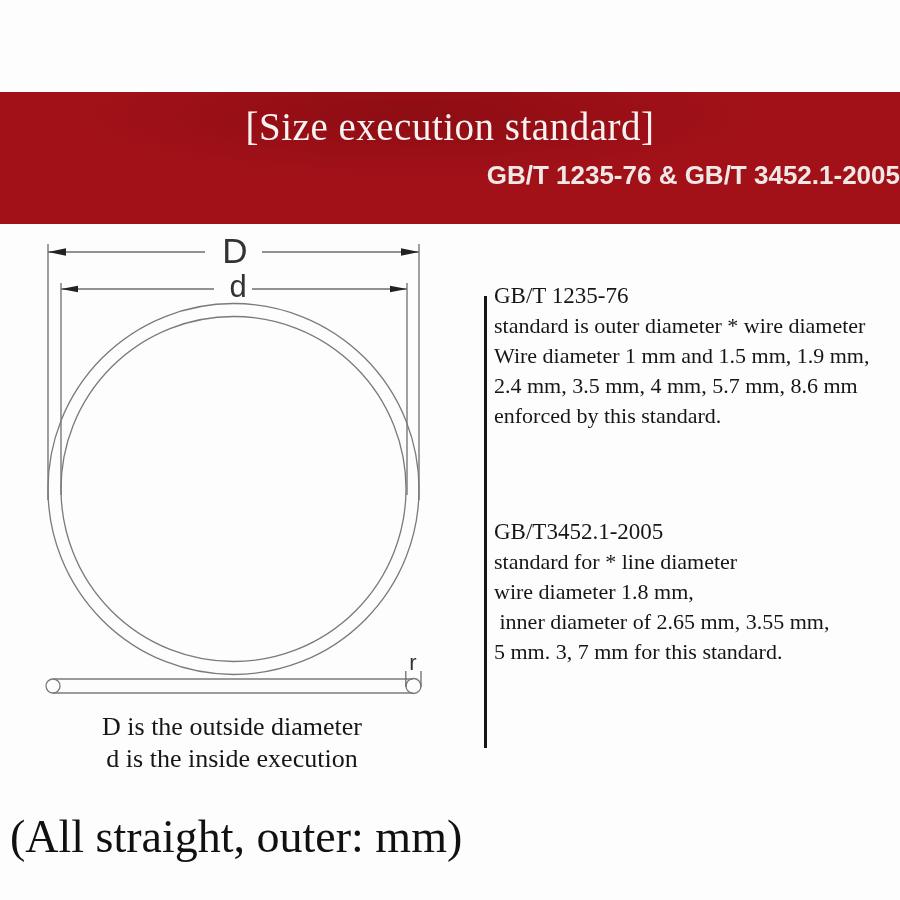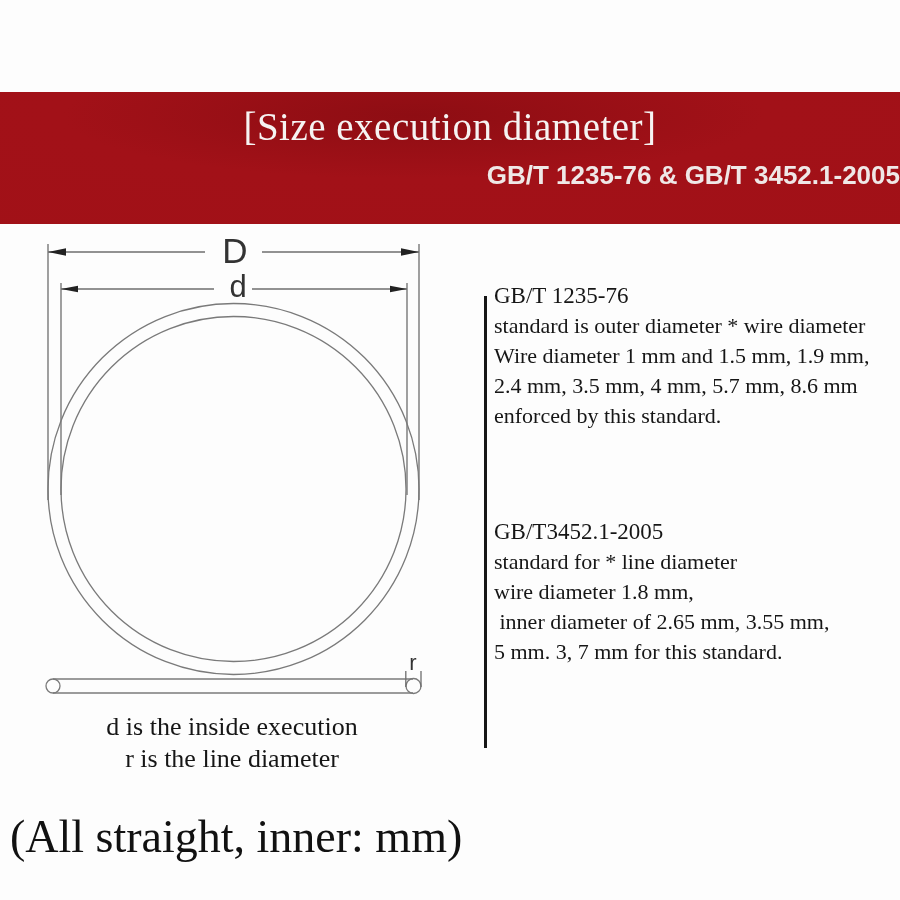--- a/index.html
+++ b/index.html
@@ -57,21 +57,21 @@
   .footnote{
     position:absolute;left:10px;top:810px;width:560px;
     font-family:"Liberation Serif", serif;
     font-size:46px;color:#111;
   }
 </style>
 </head>
 <body>
 
 <div class="banner">
-  <div class="banner-title">[Size execution diameter]</div>
+  <div class="banner-title">[Size execution standard]</div>
   <div class="banner-subtitle">GB/T 1235-76 &amp; GB/T 3452.1-2005</div>
 </div>
 
 <svg class="drawing-svg" width="900" height="900" viewBox="0 0 900 900" xmlns="http://www.w3.org/2000/svg">
 
   <g>
     <line class="dim-line" x1="48" y1="252" x2="205" y2="252"></line>
     <line class="dim-line" x1="262" y1="252" x2="419" y2="252"></line>
     <polygon class="arrow" points="48,252 66,248.3 66,255.7"></polygon>
     <polygon class="arrow" points="419,252 401,248.3 401,255.7"></polygon>
@@ -118,17 +118,17 @@
 
 <div class="std-block second">
   <div class="std-title">GB/T3452.1-2005</div>
   <div class="std-line">standard for * line diameter</div>
   <div class="std-line">wire diameter 1.8 mm,</div>
   <div class="std-line"> inner diameter of 2.65 mm, 3.55 mm,</div>
   <div class="std-line">5 mm. 3, 7 mm for this standard.</div>
 </div>
 
 <div class="legend">
+  <div>D is the outside diameter</div>
   <div>d is the inside execution</div>
-  <div>r is the line diameter</div>
 </div>
 
-<div class="footnote">(All straight, inner: mm)</div>
+<div class="footnote">(All straight, outer: mm)</div>
 
 </body></html>

